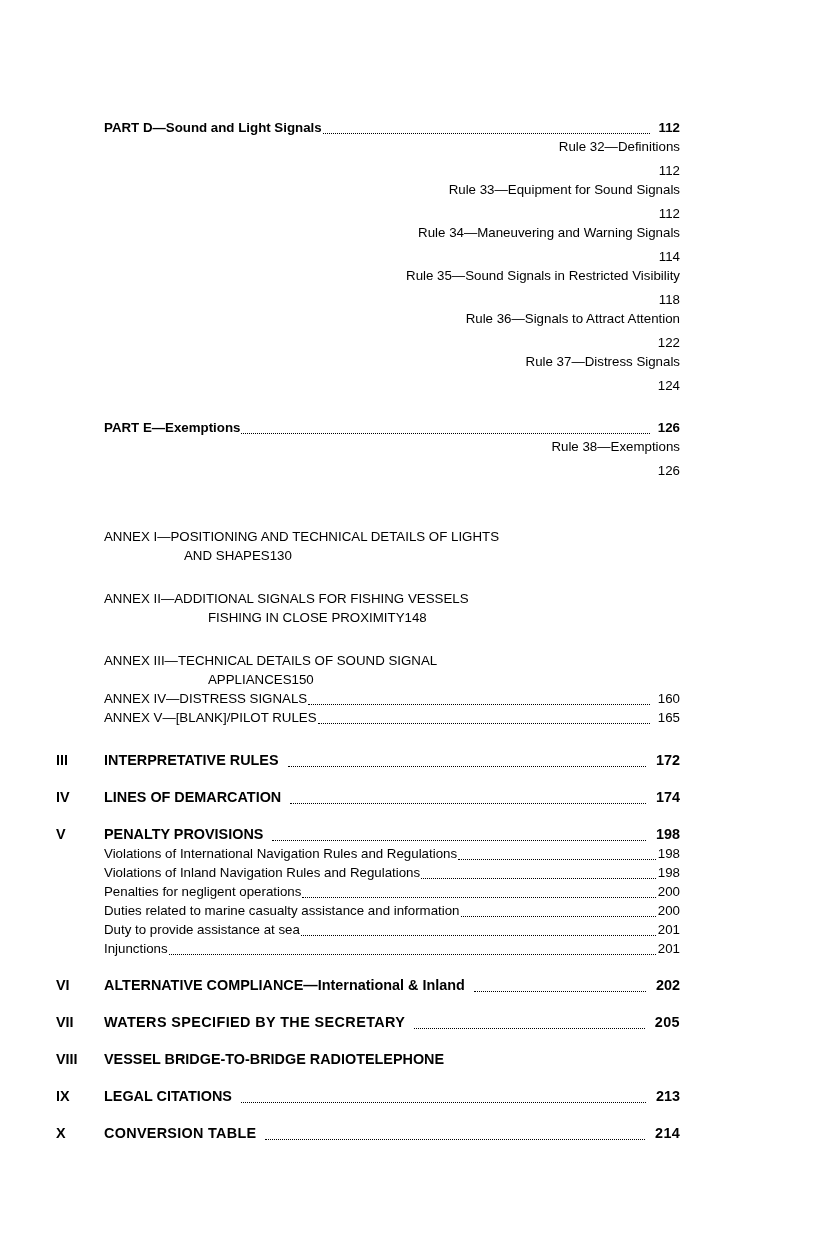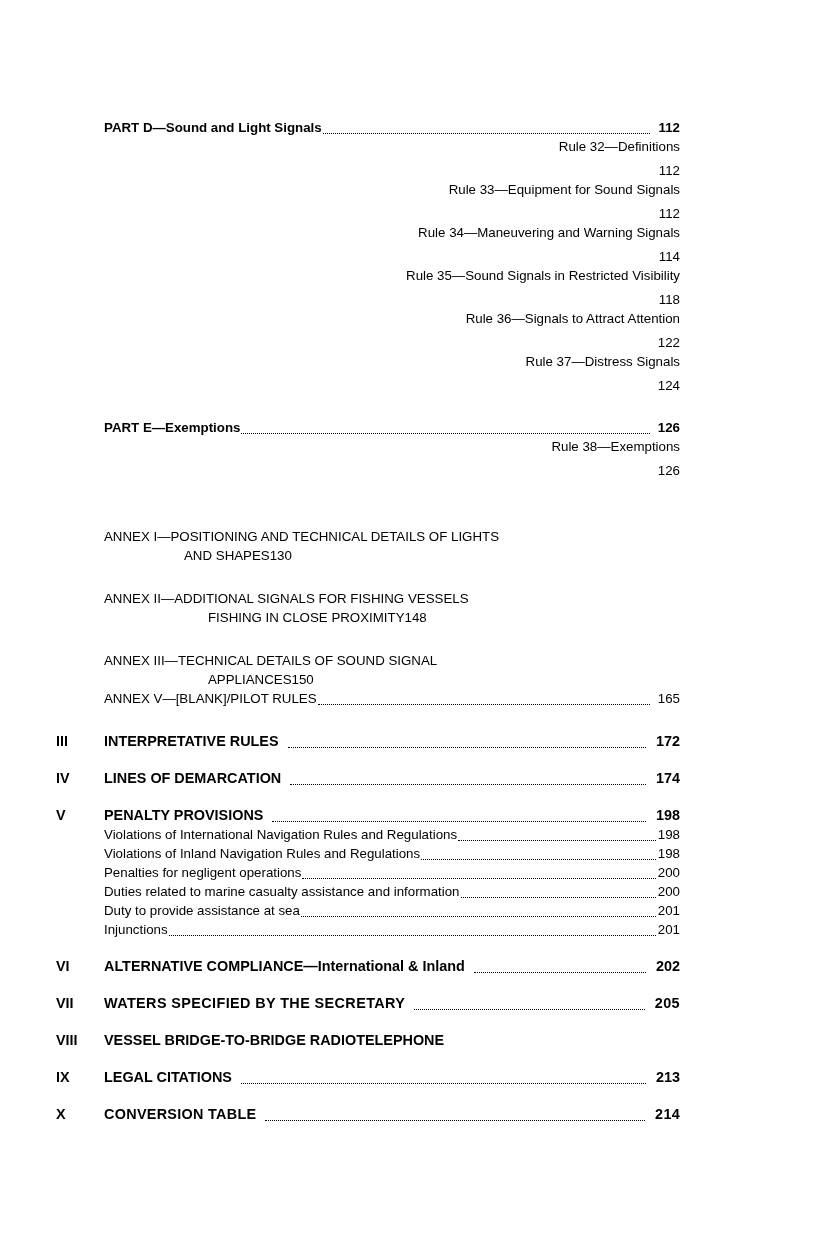--- a/index.html
+++ b/index.html
@@ -210,20 +210,25 @@
 
     <div class="annex-block">
       <div class="line1">ANNEX III—TECHNICAL DETAILS OF SOUND SIGNAL</div>
       <div class="line2" style="padding-left:104px;">
         <span class="txt">APPLIANCES</span>
         <span class="dots"></span>
         <span class="pg">150</span>
       </div>
     </div>
 
+    <div class="entry">
+      <span class="txt">ANNEX IV—DISTRESS SIGNALS</span>
+      <span class="dots"></span>
+      <span class="pg">160</span>
+    </div>
 
     <div class="entry">
       <span class="txt">ANNEX V—[BLANK]/PILOT RULES</span>
       <span class="dots"></span>
       <span class="pg">165</span>
     </div>
 
     <div class="spacer-lg"></div>
 
     <div class="sec">

